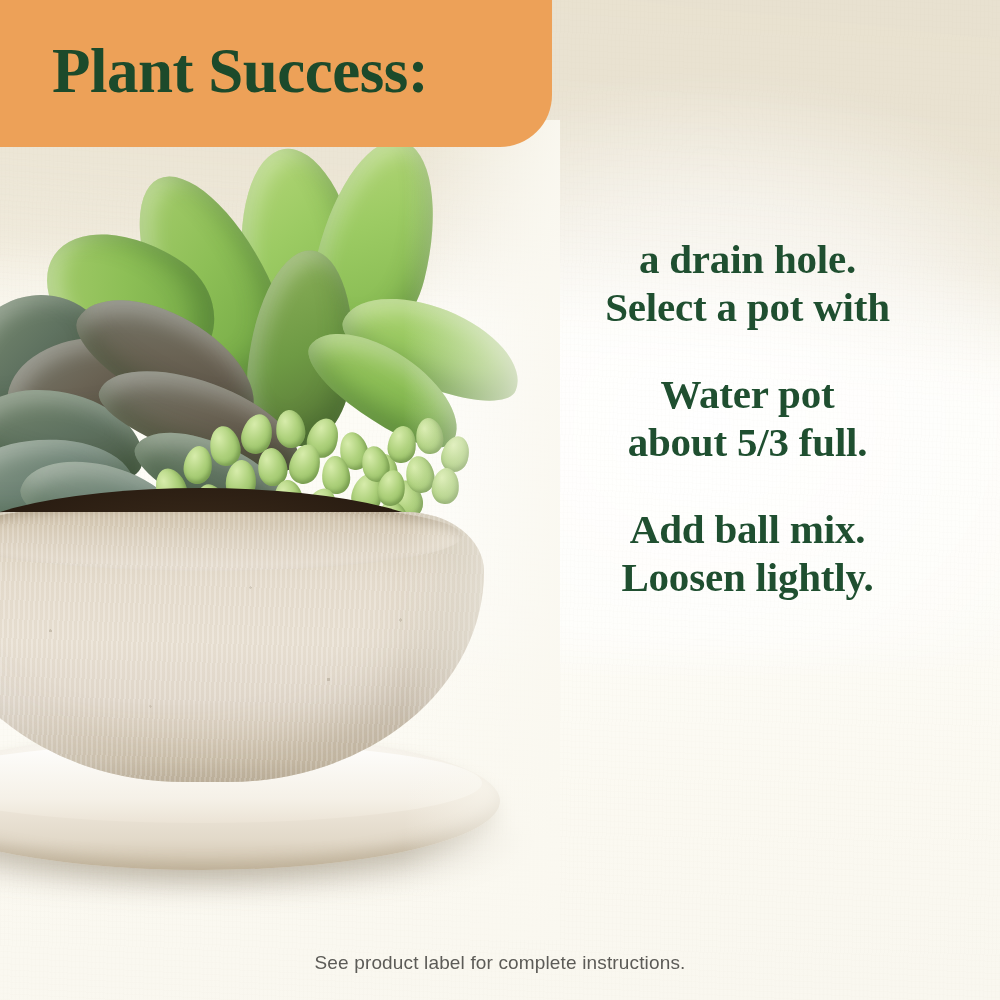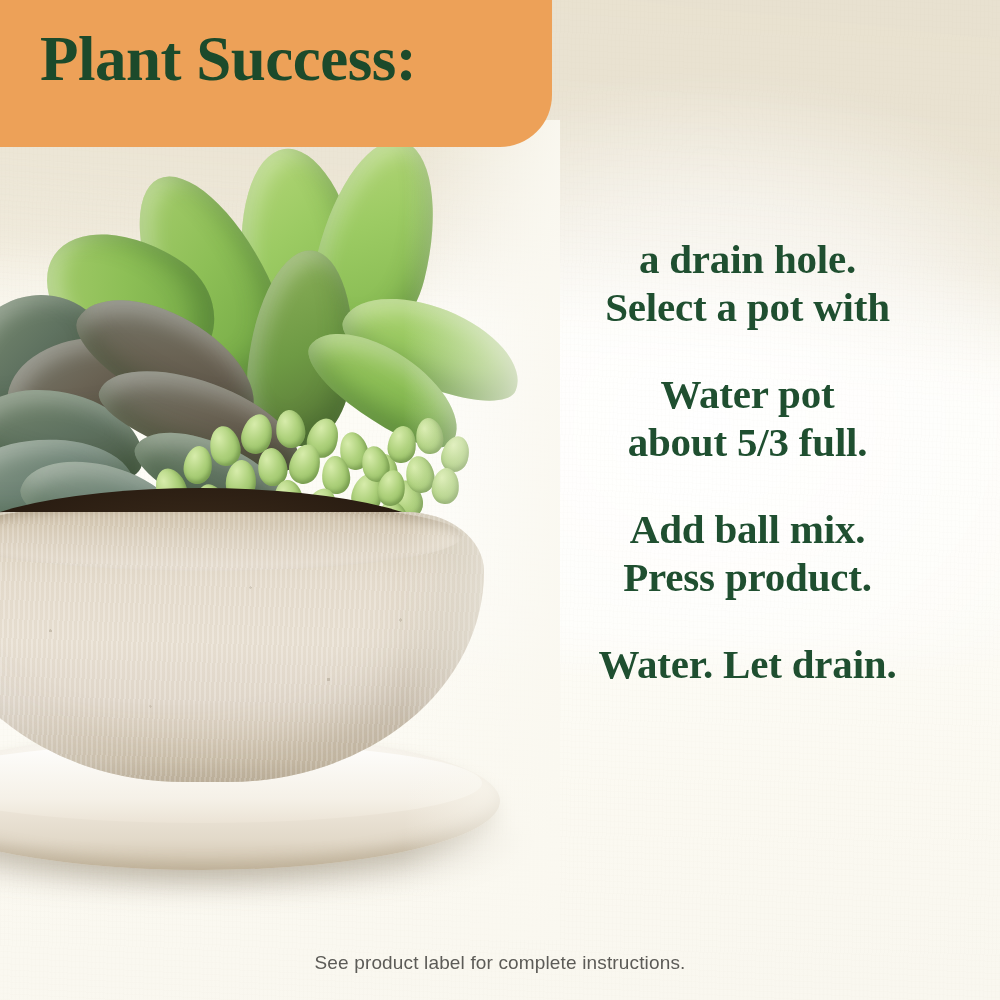--- a/index.html
+++ b/index.html
@@ -83,21 +83,21 @@
     width: 552px;
     height: 147px;
     background: #eda158;
     border-bottom-right-radius: 52px;
     z-index: 6;
   }
   #banner-title {
     position: absolute;
     left: 40px;
     top: 26px;
-    margin: 0;
+    margin: 12px;
     font-family: "Liberation Serif", "DejaVu Serif", serif;
     font-weight: bold;
     font-size: 63px;
     line-height: 1.05;
     letter-spacing: -0.5px;
     color: #1c4a2b;
     white-space: nowrap;
   }
 
   
@@ -379,24 +379,21 @@
     <p class="step">
       <span class="ln">a drain hole.</span>
       <span class="ln">Select a pot with</span>
     </p>
     <p class="step">
       <span class="ln">Water pot</span>
       <span class="ln">about 5/3 full.</span>
     </p>
     <p class="step">
       <span class="ln">Add ball mix.</span>
-      <span class="ln">Press product.</span>
-    </p>
-    <p class="step">
-      <span class="ln">Water. Let drain.</span>
+      <span class="ln">Loosen lightly.</span>
     </p>
   </div>
 
   <div id="footer">
     <span id="footer-note">See product label for complete instructions.</span>
   </div>
 
   <div class="bg-grain"></div>
 </div>
 

